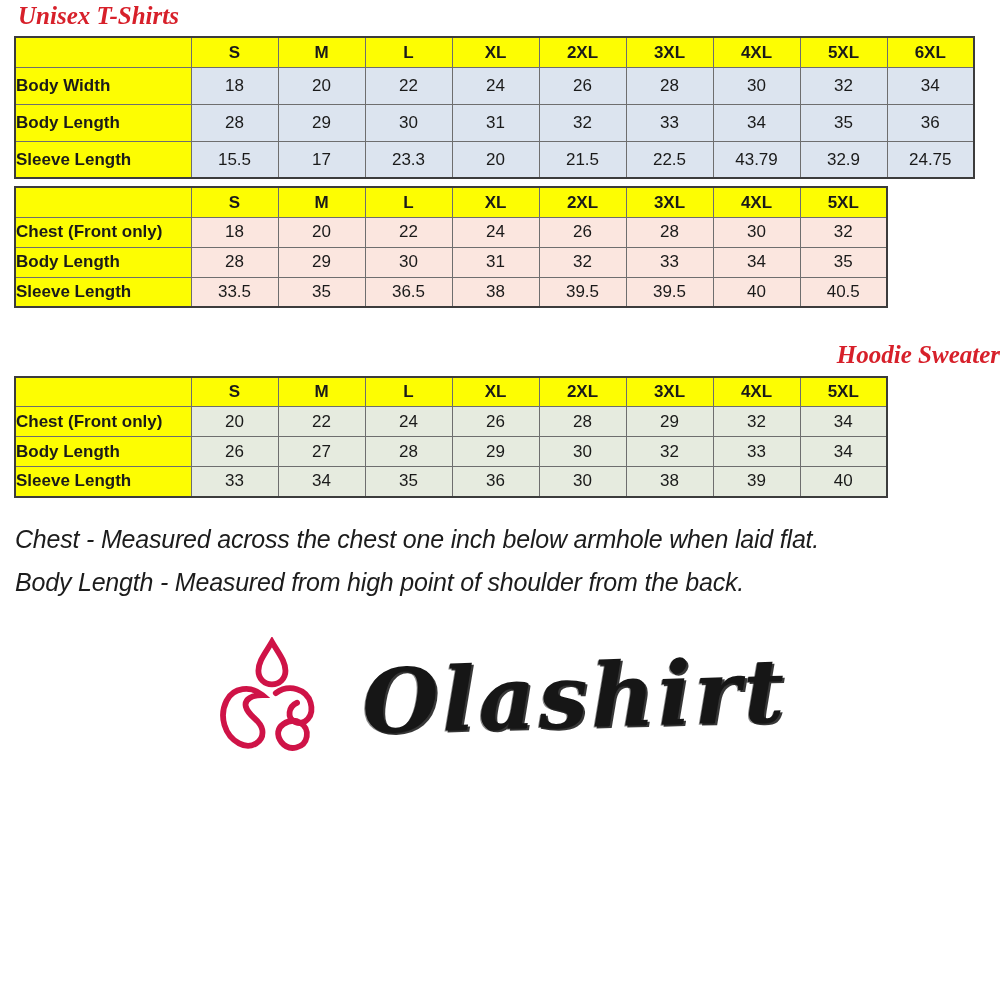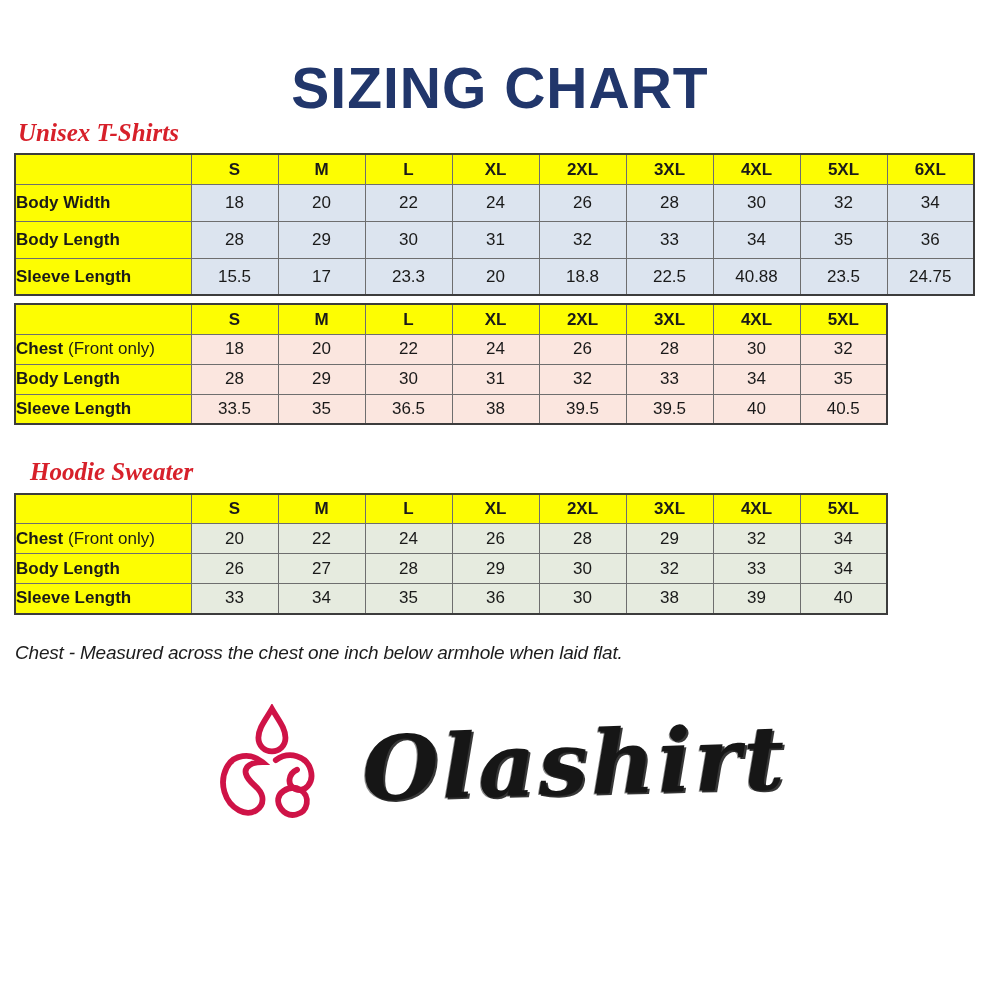--- a/index.html
+++ b/index.html
@@ -28,21 +28,21 @@
     margin: 0 0 0 18px;
     font-size: 25px;
     font-weight: 800;
     font-style: italic;
     color: var(--accent-red, #d7202a);
     line-height: 1.05;
     font-family: Liberation Serif, serif;
   }
   .sec-1 .section-heading { margin-top: 3px; }
   .sec-2 .section-heading { margin-top: 31px; }
-  .sec-3 .section-heading { margin-top: 34px; margin-left: 30px; }
+  .sec-3 .section-heading { margin-top: 34px; margin-left: 30px; text-align: right; }
 
   table.size-table {
     border-collapse: collapse;
     margin: 7px 0 0 14px;
     border: 2px solid var(--outer-border, #3c3c3c);
   }
   table.size-table th, table.size-table td {
     border: 1px solid var(--grid-border, #6e6e6e);
     box-sizing: border-box;
     font-size: 17px;
@@ -55,33 +55,33 @@
     height: 30px;
     text-align: center;
   }
   table.size-table tbody th {
     background: var(--header-bg, #fdfd02);
     font-weight: bold;
     text-align: left;
     padding-left: 0;
     width: 176px;
   }
-  table.size-table tbody th .note { font-weight: normal; }
+  table.size-table tbody th .note { font-weight: bold; }
   table.size-table td {
     width: 87px;
     text-align: center;
     background: var(--cell-bg, #eeeeee);
   }
   .sec-1 tbody tr { height: 37px; }
   .sec-2 tbody tr, .sec-3 tbody tr { height: 30px; }
 
   .footnotes { margin: 27px 0 0 15px; }
   .footnote {
     margin: 0 0 14px 0;
-    font-size: 19px;
+    font-size: 25px;
     font-style: italic;
     color: var(--footnote-color, #1c1c1c);
     letter-spacing: -0.2px;
   }
   .logo-row {
     margin-top: 40px;
     display: flex;
     align-items: center;
     justify-content: center;
     gap: 34px;
@@ -103,21 +103,20 @@
     transform: rotate(-1.5deg);
     text-shadow: 2px 2px 0 rgba(20,20,20,0.85), -1px 1px 0 rgba(20,20,20,0.5);
     line-height: 1;
   }
 </style>
 </head>
 <body>
 
 <div class="page">
 
-  <h1 class="page-title">SIZING CHART</h1>
 
   <section class="sec-1">
     <h2 class="section-heading">Unisex T-Shirts</h2>
     <table class="size-table" style="--cell-bg: #dce4ef;">
       <thead>
         <tr>
           <th></th>
         <th>S</th>
             <th>M</th>
             <th>L</th>
@@ -153,24 +152,24 @@
             <td>34</td>
             <td>35</td>
             <td>36</td>
           </tr>
           <tr>
             <th><span>Sleeve Length</span></th>
             <td>15.5</td>
             <td>17</td>
             <td>23.3</td>
             <td>20</td>
-            <td>18.8</td>
+            <td>21.5</td>
             <td>22.5</td>
-            <td>40.88</td>
-            <td>23.5</td>
+            <td>43.79</td>
+            <td>32.9</td>
             <td>24.75</td>
           </tr>
         </tbody>
     </table>
   </section>
 
   <section class="sec-2">
     <table class="size-table" style="--cell-bg: #fbe6df;">
       <thead>
         <tr>
@@ -272,20 +271,21 @@
             <td>38</td>
             <td>39</td>
             <td>40</td>
           </tr>
         </tbody>
     </table>
   </section>
 
   <div class="footnotes">
     <p class="footnote">Chest - Measured across the chest one inch below armhole when laid flat.</p>
+    <p class="footnote">Body Length - Measured from high point of shoulder from the back.</p>
   </div>
 
   <div class="logo-row">
     <svg class="logo-mark" viewBox="0 0 120 122" aria-hidden="true">
       <path d="M62 5 C55 17 48 25 48 35 C48 43 54 49 62 49 C70 49 76 43 76 35 C76 25 69 17 62 5 Z"></path>
       <path d="M52 60 C40 50 22 52 15 66 C7 82 13 102 28 110 C41 117 54 108 52 96 C50 85 38 83 35 72 C33 64 42 60 52 60 Z"></path>
       <path d="M66 58 C80 48 98 54 102 68 C106 82 96 92 86 88 C77 84 79 72 88 68"></path>
       <path d="M74 90 C86 82 100 90 98 103 C96 115 80 119 72 109 C66 101 68 94 74 90 Z"></path>
     </svg>
     <div class="logo-text">Olashirt</div>

